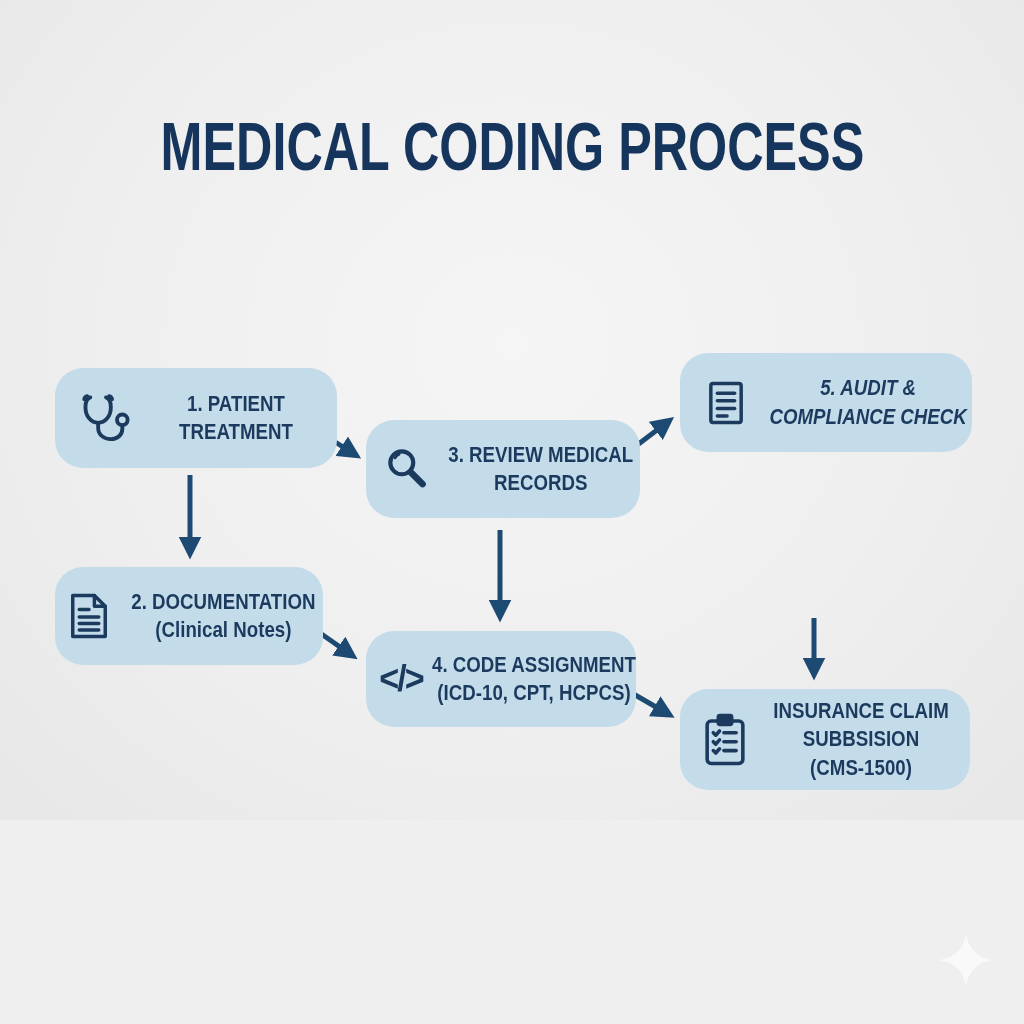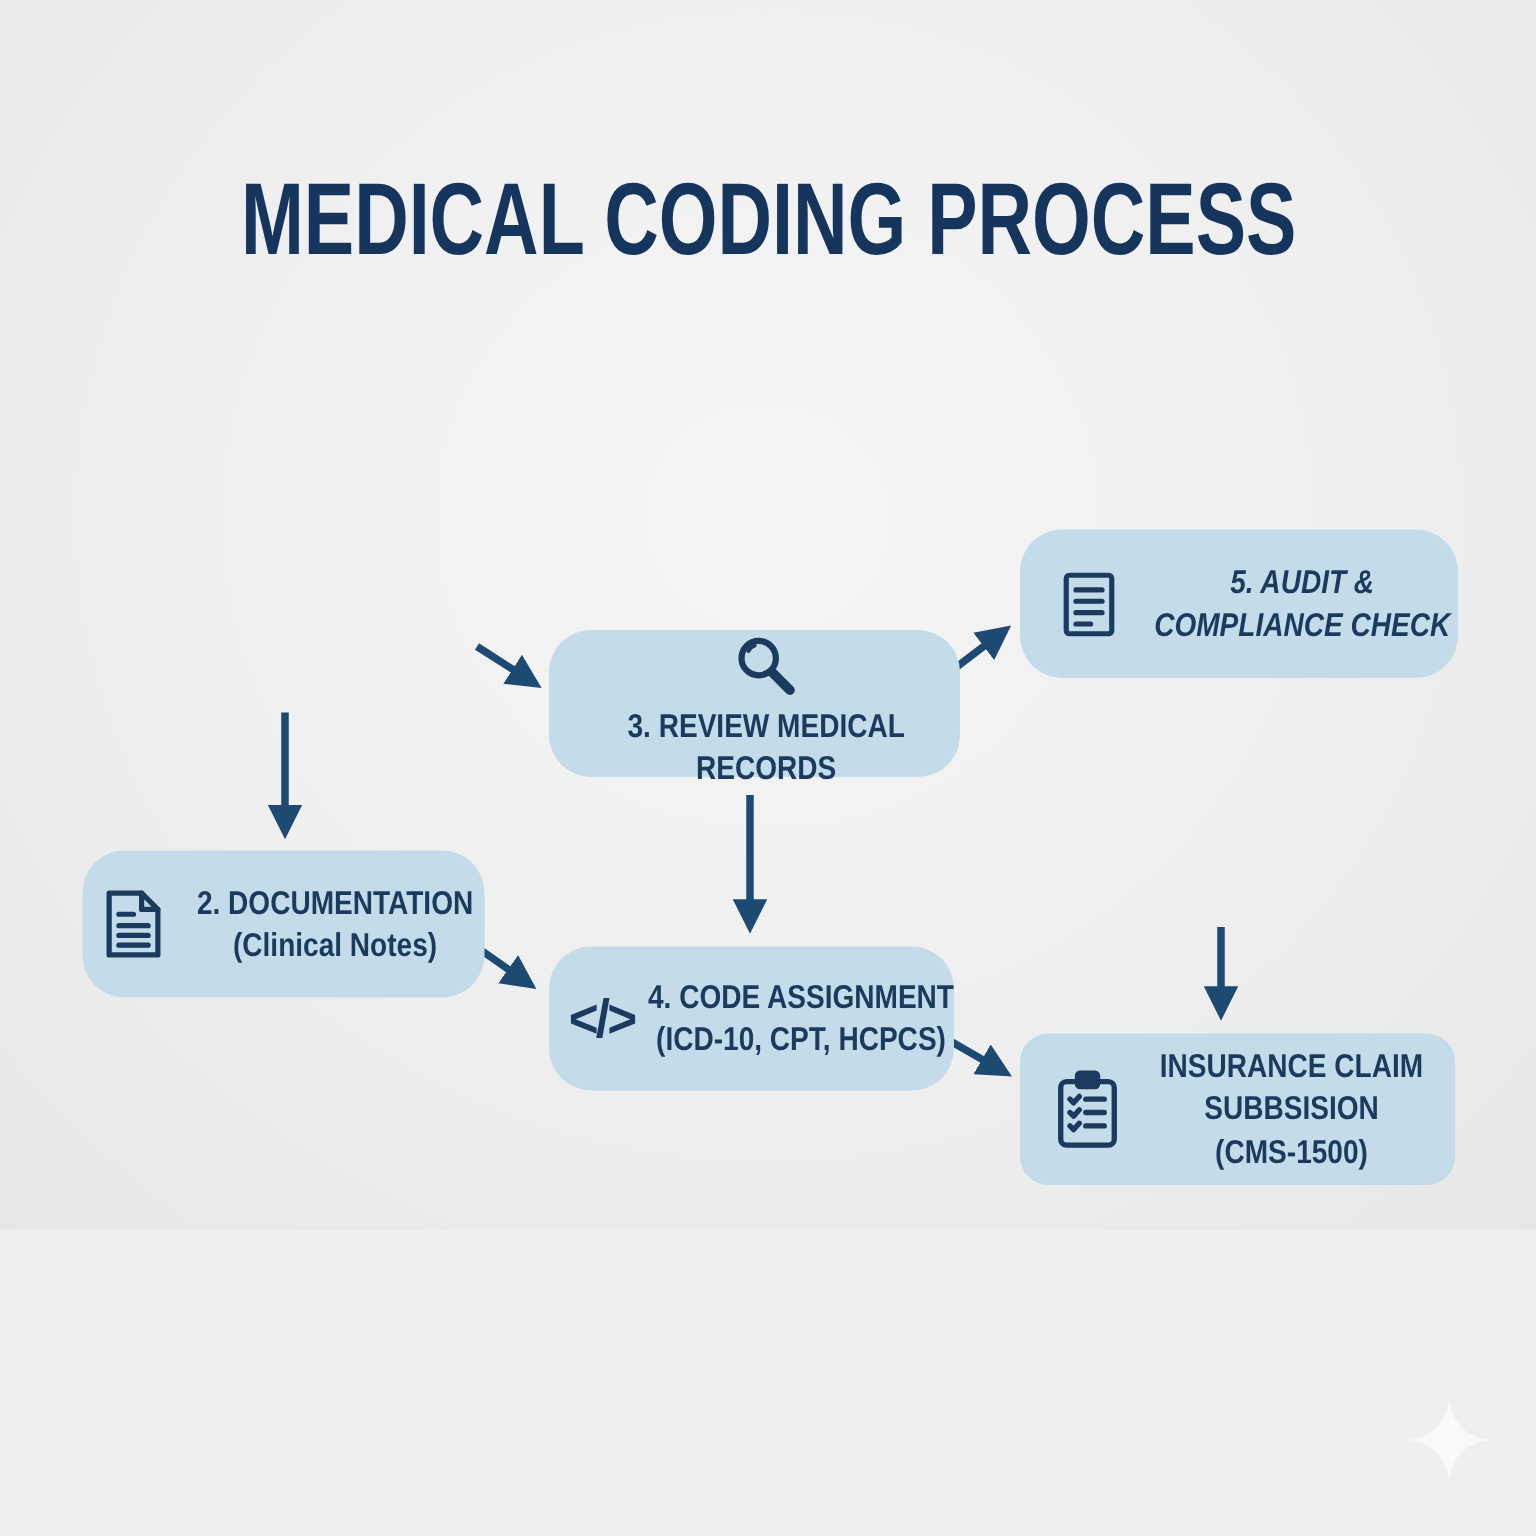--- a/index.html
+++ b/index.html
@@ -26,24 +26,24 @@
   .node .icon{flex:0 0 auto;display:flex;align-items:center;justify-content:center;}
   .node .txt{
     flex:1 1 auto;display:flex;flex-direction:column;align-items:center;justify-content:center;
     transform:scaleX(0.85);transform-origin:50% 50%;
     font-weight:800;line-height:1.28;white-space:nowrap;text-align:center;
   }
   .node .txt .line{font-size:22px;}
   
   .b1{left:55px;top:368px;width:260px;height:100px;padding-left:22px;}
   .b2{left:55px;top:567px;width:260px;height:98px;padding-left:8px;}
-  .b3{left:366px;top:420px;width:258px;height:98px;padding-left:16px;flex-direction:column;}
+  .b3{left:366px;top:420px;width:258px;height:98px;padding-left:16px;}
   .b4{left:366px;top:631px;width:258px;height:96px;padding-left:12px;}
   .b5{left:680px;top:353px;width:272px;height:99px;padding-left:20px;font-style:italic;}
-  .b6{left:680px;top:689px;width:272px;height:101px;padding-left:18px;border-radius:19px;}
+  .b6{left:680px;top:689px;width:272px;height:101px;padding-left:18px;}
   .b4 .icon{margin-right:-10px;}
   svg.icon-svg{display:block;}
   .code-glyph{
     font-weight:800;font-size:36px;color:#1b3a5e;letter-spacing:-2px;
     transform:scaleX(0.95);display:inline-block;
   }
   .arrows{position:absolute;left:0;top:0;width:1024px;height:1024px;pointer-events:none;}
   .sparkle{position:absolute;left:938px;top:932px;width:56px;height:56px;opacity:0.85;}
 </style>
 </head>
@@ -65,20 +65,35 @@
       <line x1="190" y1="475" x2="190" y2="538" marker-end="url(#ah)"></line>
       <line x1="318" y1="431" x2="343" y2="447" marker-end="url(#ah)"></line>
       <line x1="632" y1="449" x2="657" y2="430" marker-end="url(#ah)"></line>
       <line x1="500" y1="530" x2="500" y2="601" marker-end="url(#ah)"></line>
       <line x1="320" y1="633" x2="340" y2="647" marker-end="url(#ah)"></line>
       <line x1="630" y1="692" x2="656" y2="707" marker-end="url(#ah)"></line>
       <line x1="814" y1="618" x2="814" y2="659" marker-end="url(#ah)"></line>
     </g>
   </svg>
 
+  <div class="node b1">
+    <span class="icon">
+      <svg class="icon-svg" width="58" height="58" viewBox="0 0 48 48" fill="none" stroke="#1b3a5e" stroke-width="3.2" stroke-linecap="round" stroke-linejoin="round">
+        <path d="M11 7 c-3 1 -4 4 -4 8 0 8 5 13 10.5 13 S28 23 28 15 c0 -4 -1 -7 -4 -8"></path>
+        <path d="M8.5 6 q-2 0.5 -2.5 2.5"></path>
+        <path d="M26.5 6 q2 0.5 2.5 2.5"></path>
+        <path d="M17.5 28 v4 c0 6 5 9.5 10.5 9.5 5.5 0 9.5 -3.5 9.5 -8.5 v-3"></path>
+        <circle cx="37.5" cy="25.5" r="4.4"></circle>
+      </svg>
+    </span>
+    <div class="txt">
+      <div class="line">1. PATIENT</div>
+      <div class="line">TREATMENT</div>
+    </div>
+  </div>
 
   <div class="node b2">
     <span class="icon">
       <svg class="icon-svg" width="52" height="52" viewBox="0 0 48 48" fill="none" stroke="#1b3a5e" stroke-width="3.2" stroke-linecap="round" stroke-linejoin="round">
         <path d="M9 5 h20 l10 10 v28 H9 Z"></path>
         <path d="M29 5 v10 h10"></path>
         <line x1="15" y1="18" x2="24" y2="18"></line>
         <line x1="15" y1="25" x2="33" y2="25"></line>
         <line x1="15" y1="31" x2="33" y2="31"></line>
         <line x1="15" y1="37" x2="33" y2="37"></line>

